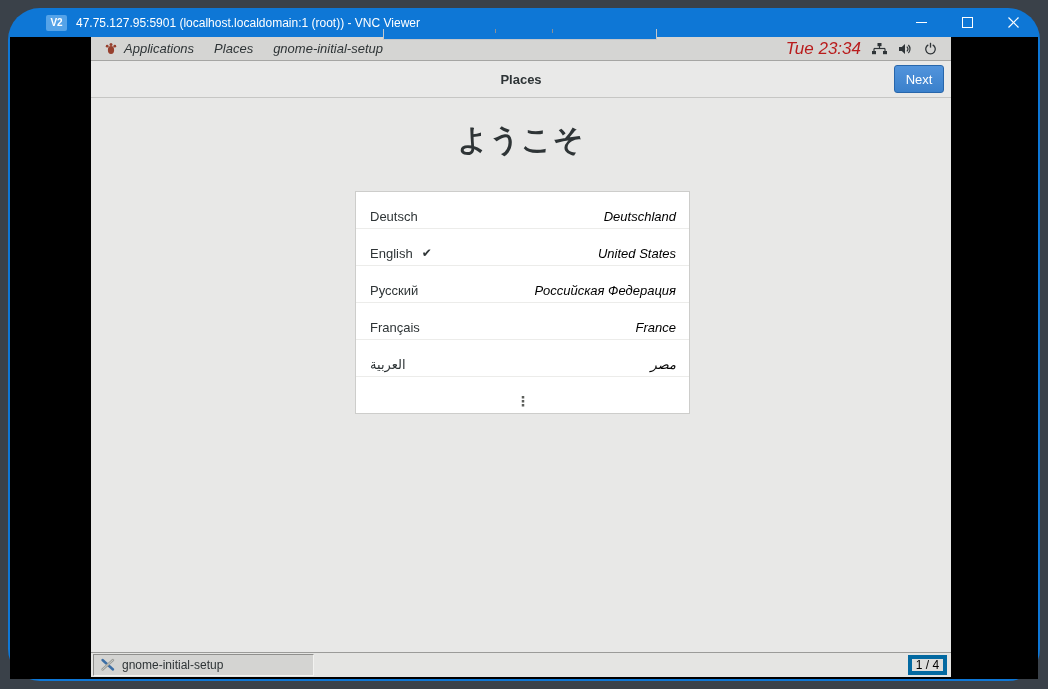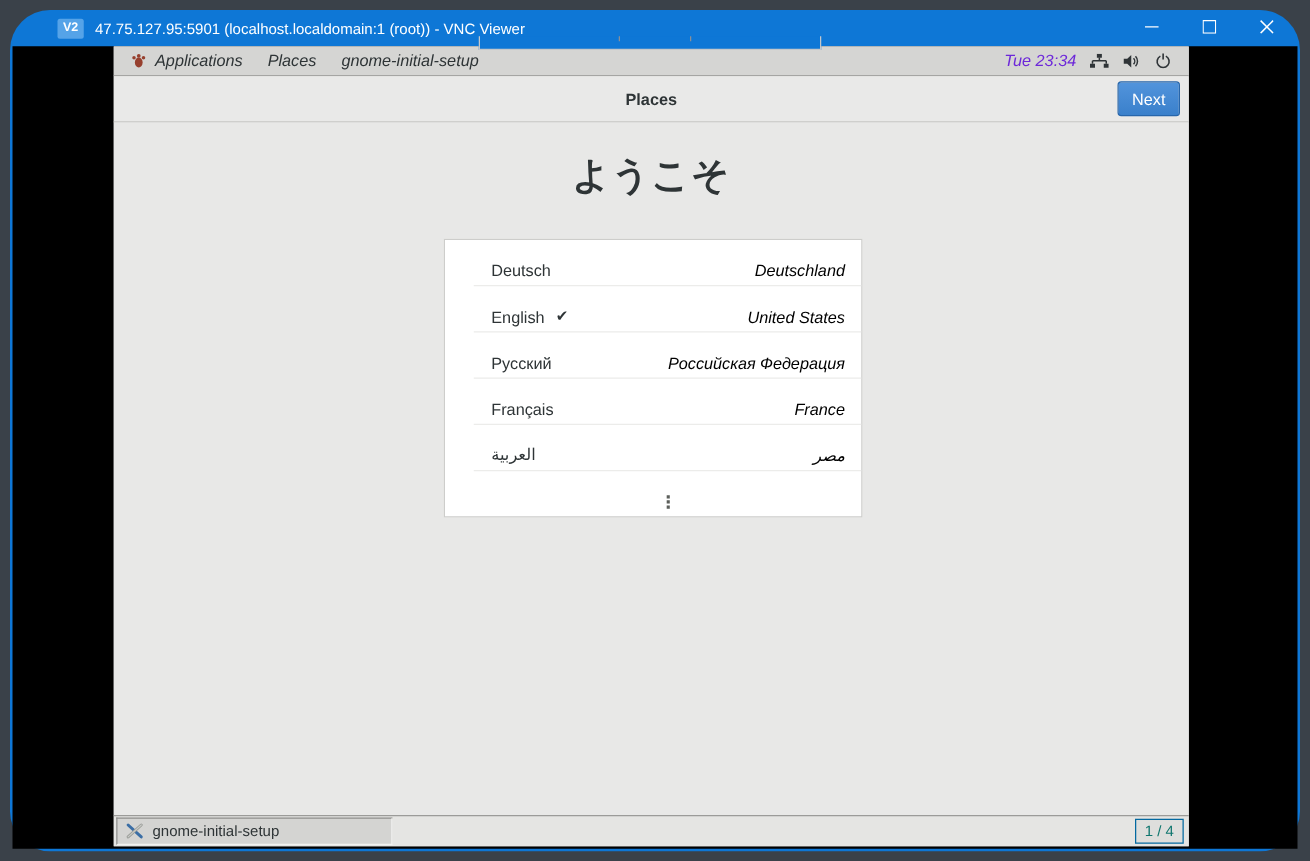--- a/index.html
+++ b/index.html
@@ -27,55 +27,55 @@
   
   .remote { position:absolute; left:81px; top:0; width:860px; height:640px; background:#e8e8e7; }
 
   
   .gnome-bar { position:absolute; left:0; top:0; width:860px; height:24px; background:#d5d5d3;
                border-bottom:1px solid #a5a5a3; display:flex; align-items:center;
                font-size:13px; color:#2e3436; padding:0 14px;font-style:italic; }
   .menu-item { display:flex; align-items:center; padding:0 10px; height:24px; cursor:default; }
   .menu-item:first-child { padding-left:0; }
   .bar-right { margin-left:auto; display:flex; align-items:center; gap:11px; }
-  .clock { font-size:13px; color:#6d28d9; }
+  .clock { font-size:17px; color:#b91c1c; }
   .status-icon { display:flex; align-items:center; }
 
   
   .gis-header { position:absolute; left:0; top:24px; width:860px; height:37px; background:#e9e9e8;
                 border-bottom:1px solid #c6c6c4; }
   .gis-header .htitle { position:absolute; left:0; right:0; top:0; height:36px; display:flex;
                 align-items:center; justify-content:center; font-size:13px; font-weight:bold; color:#2e3436; }
   .next-btn { position:absolute; right:7px; top:4px; width:50px; height:28px;
               background:linear-gradient(#5294dc,#3a80cb); border:1px solid #2766ab; border-radius:3px;
               color:#fff; font-size:13px; display:flex; align-items:center; justify-content:center; cursor:default; }
 
   
   .gis-content { position:absolute; left:0; top:61px; width:860px; height:554px; background:#e8e8e7; }
   .welcome-title { position:absolute; left:0; right:0; top:22px; text-align:center;
                    font-size:30px; font-weight:bold; color:#2e3436; letter-spacing:1px; }
   .lang-list { position:absolute; left:264px; top:93px; width:335px; background:#fff;
                border:1px solid #cdcdcb; }
   .lang-row { height:37px; display:flex; align-items:center; justify-content:space-between;
-              padding:12px 13px 0 14px; border-bottom:1px solid #ececea; font-size:13px; cursor:default;margin-left:23px; }
+              padding:12px 13px 0 14px; border-bottom:1px solid #ececea; font-size:13px; cursor:default; }
   .lang-name { color:#2e3436; display:flex; align-items:center; gap:9px; }
   .lang-region { color:#000000;font-style:italic; }
   .check { font-size:12px; color:#2e3436; font-weight:bold; }
   .more-row { height:36px; border-bottom:none; display:flex; align-items:center; justify-content:center;
               color:#5c5f5b; font-size:14px; font-weight:bold; letter-spacing:0; cursor:default; }
 
   
   .taskbar { position:absolute; left:0; bottom:0; width:860px; height:25px; background:#e5e5e3;
              border-top:1px solid #9b9b99; }
   .task-btn { position:absolute; left:2px; top:1px; width:221px; height:22px; background:#d4d4d2;
               border:1px solid #8f8f8d; border-bottom-color:#f2f2f0; border-right-color:#f2f2f0;
               display:flex; align-items:center; gap:6px; padding:0 6px; font-size:12px; color:#2e3436; cursor:default; }
   .pager { position:absolute; right:4px; top:2px; width:39px; height:20px; background:#dededc;
-           border:1px solid #0369a1; display:flex; align-items:center; justify-content:center;
-           font-size:12px; color:#0f766e; cursor:default; }
+           border:4px solid #0369a1; display:flex; align-items:center; justify-content:center;
+           font-size:12px; color:#000000; cursor:default; }
 </style>
 </head>
 <body>
 
 <div class="page">
 
   <div class="win">
 
     <div class="titlebar">
       <div class="app-icon">V2</div>

